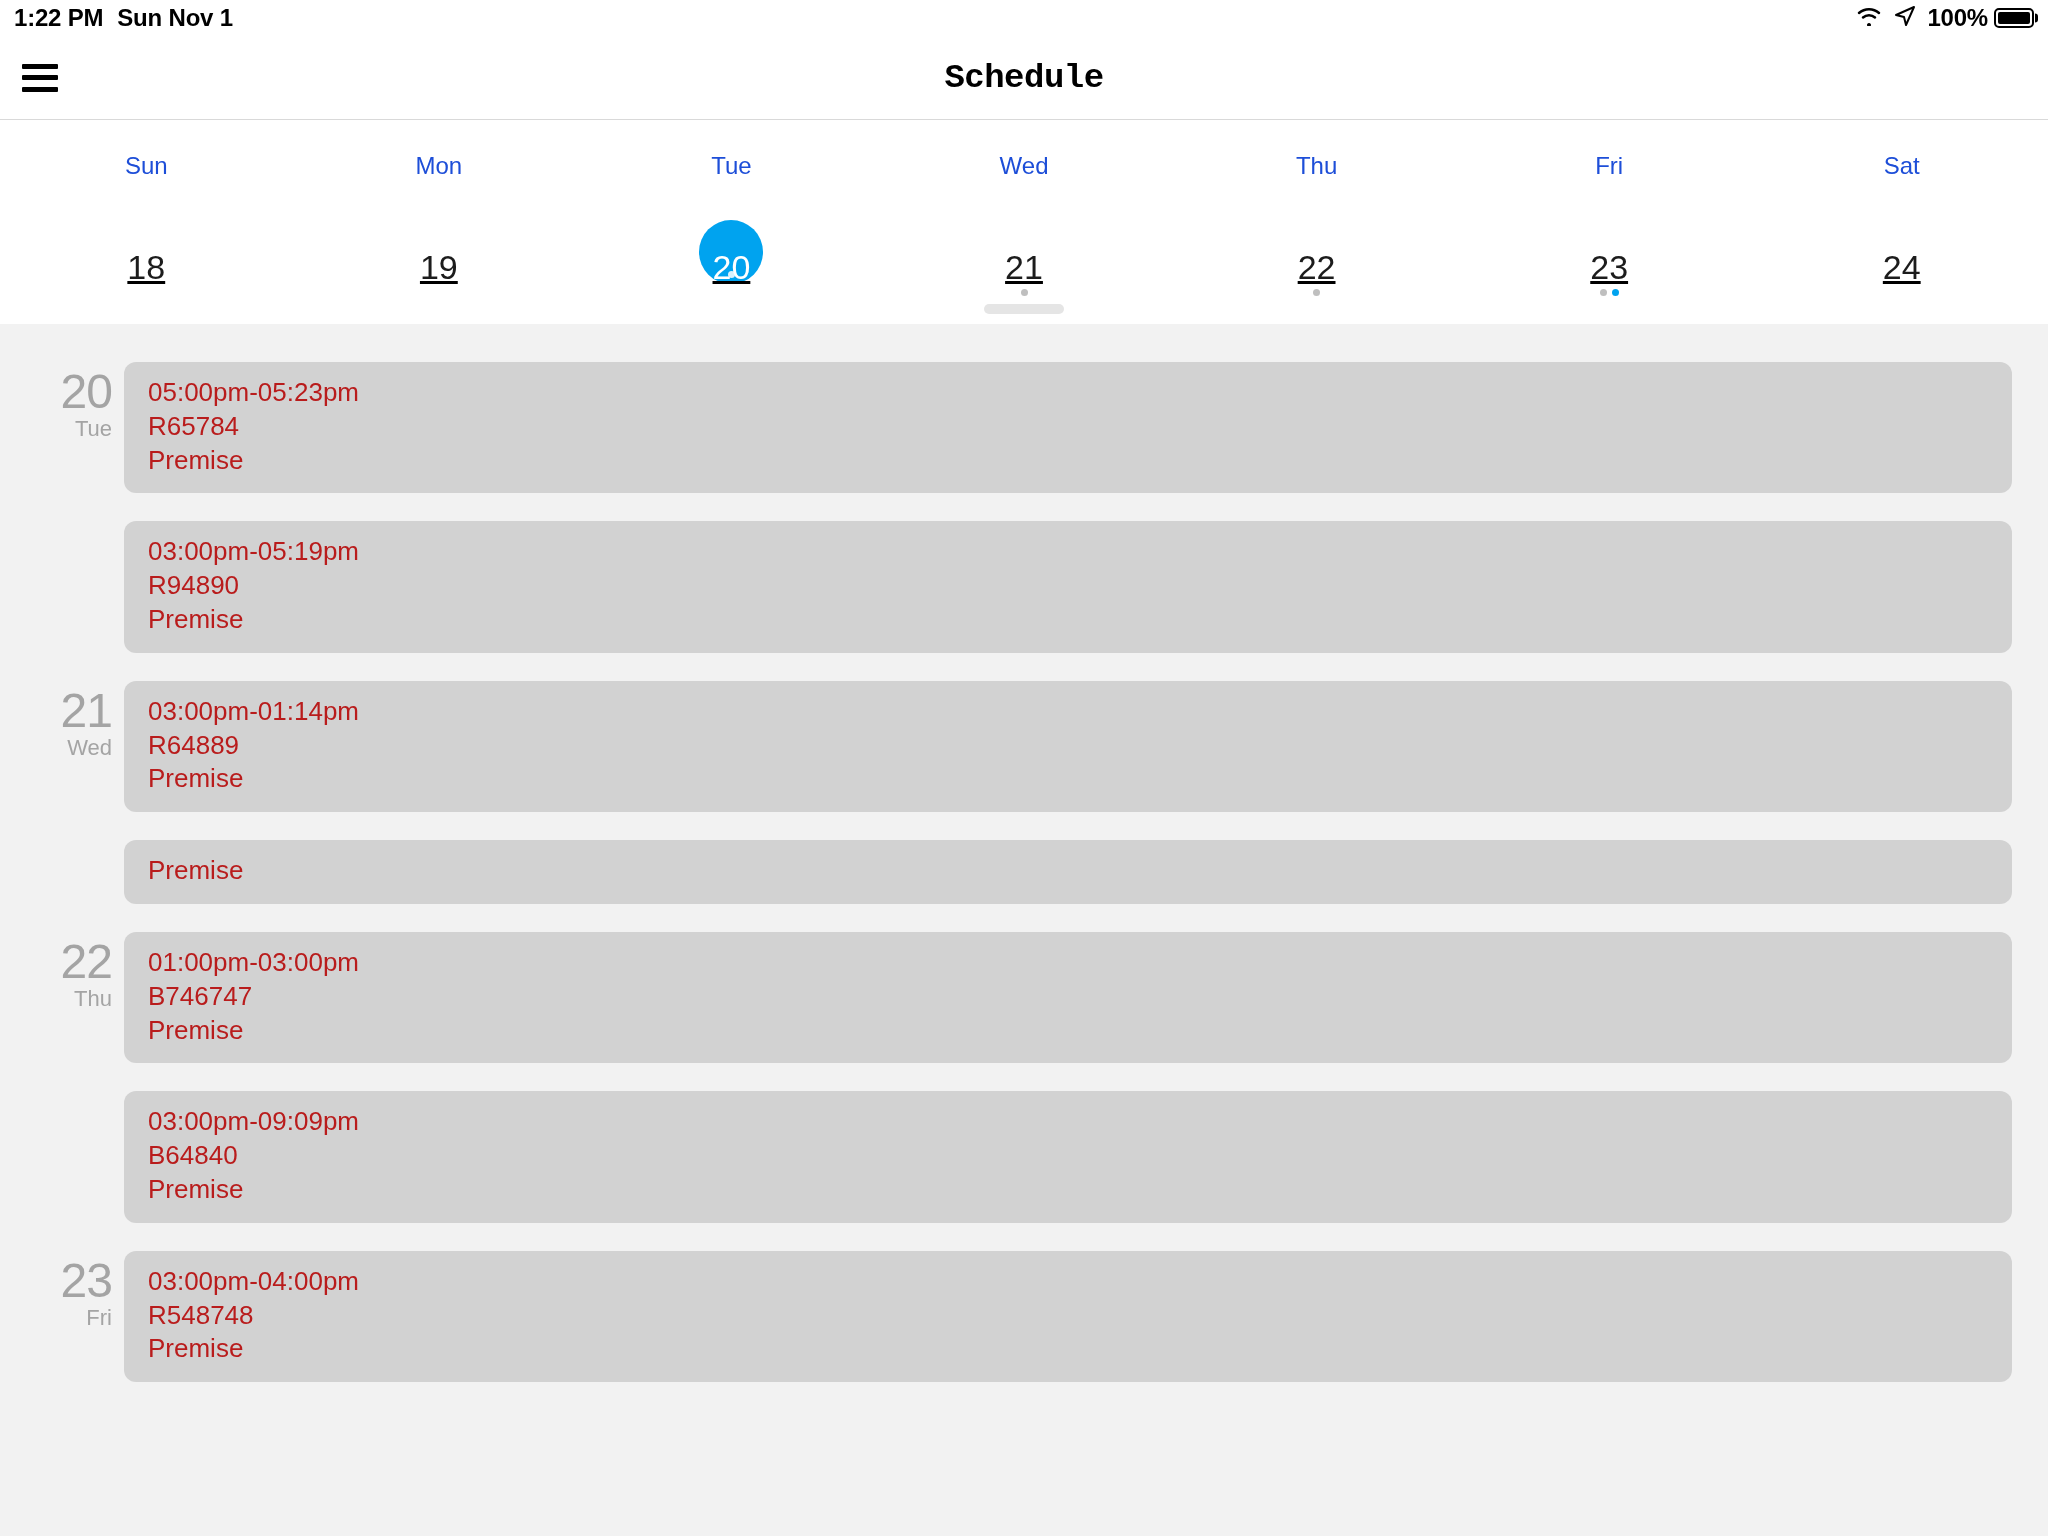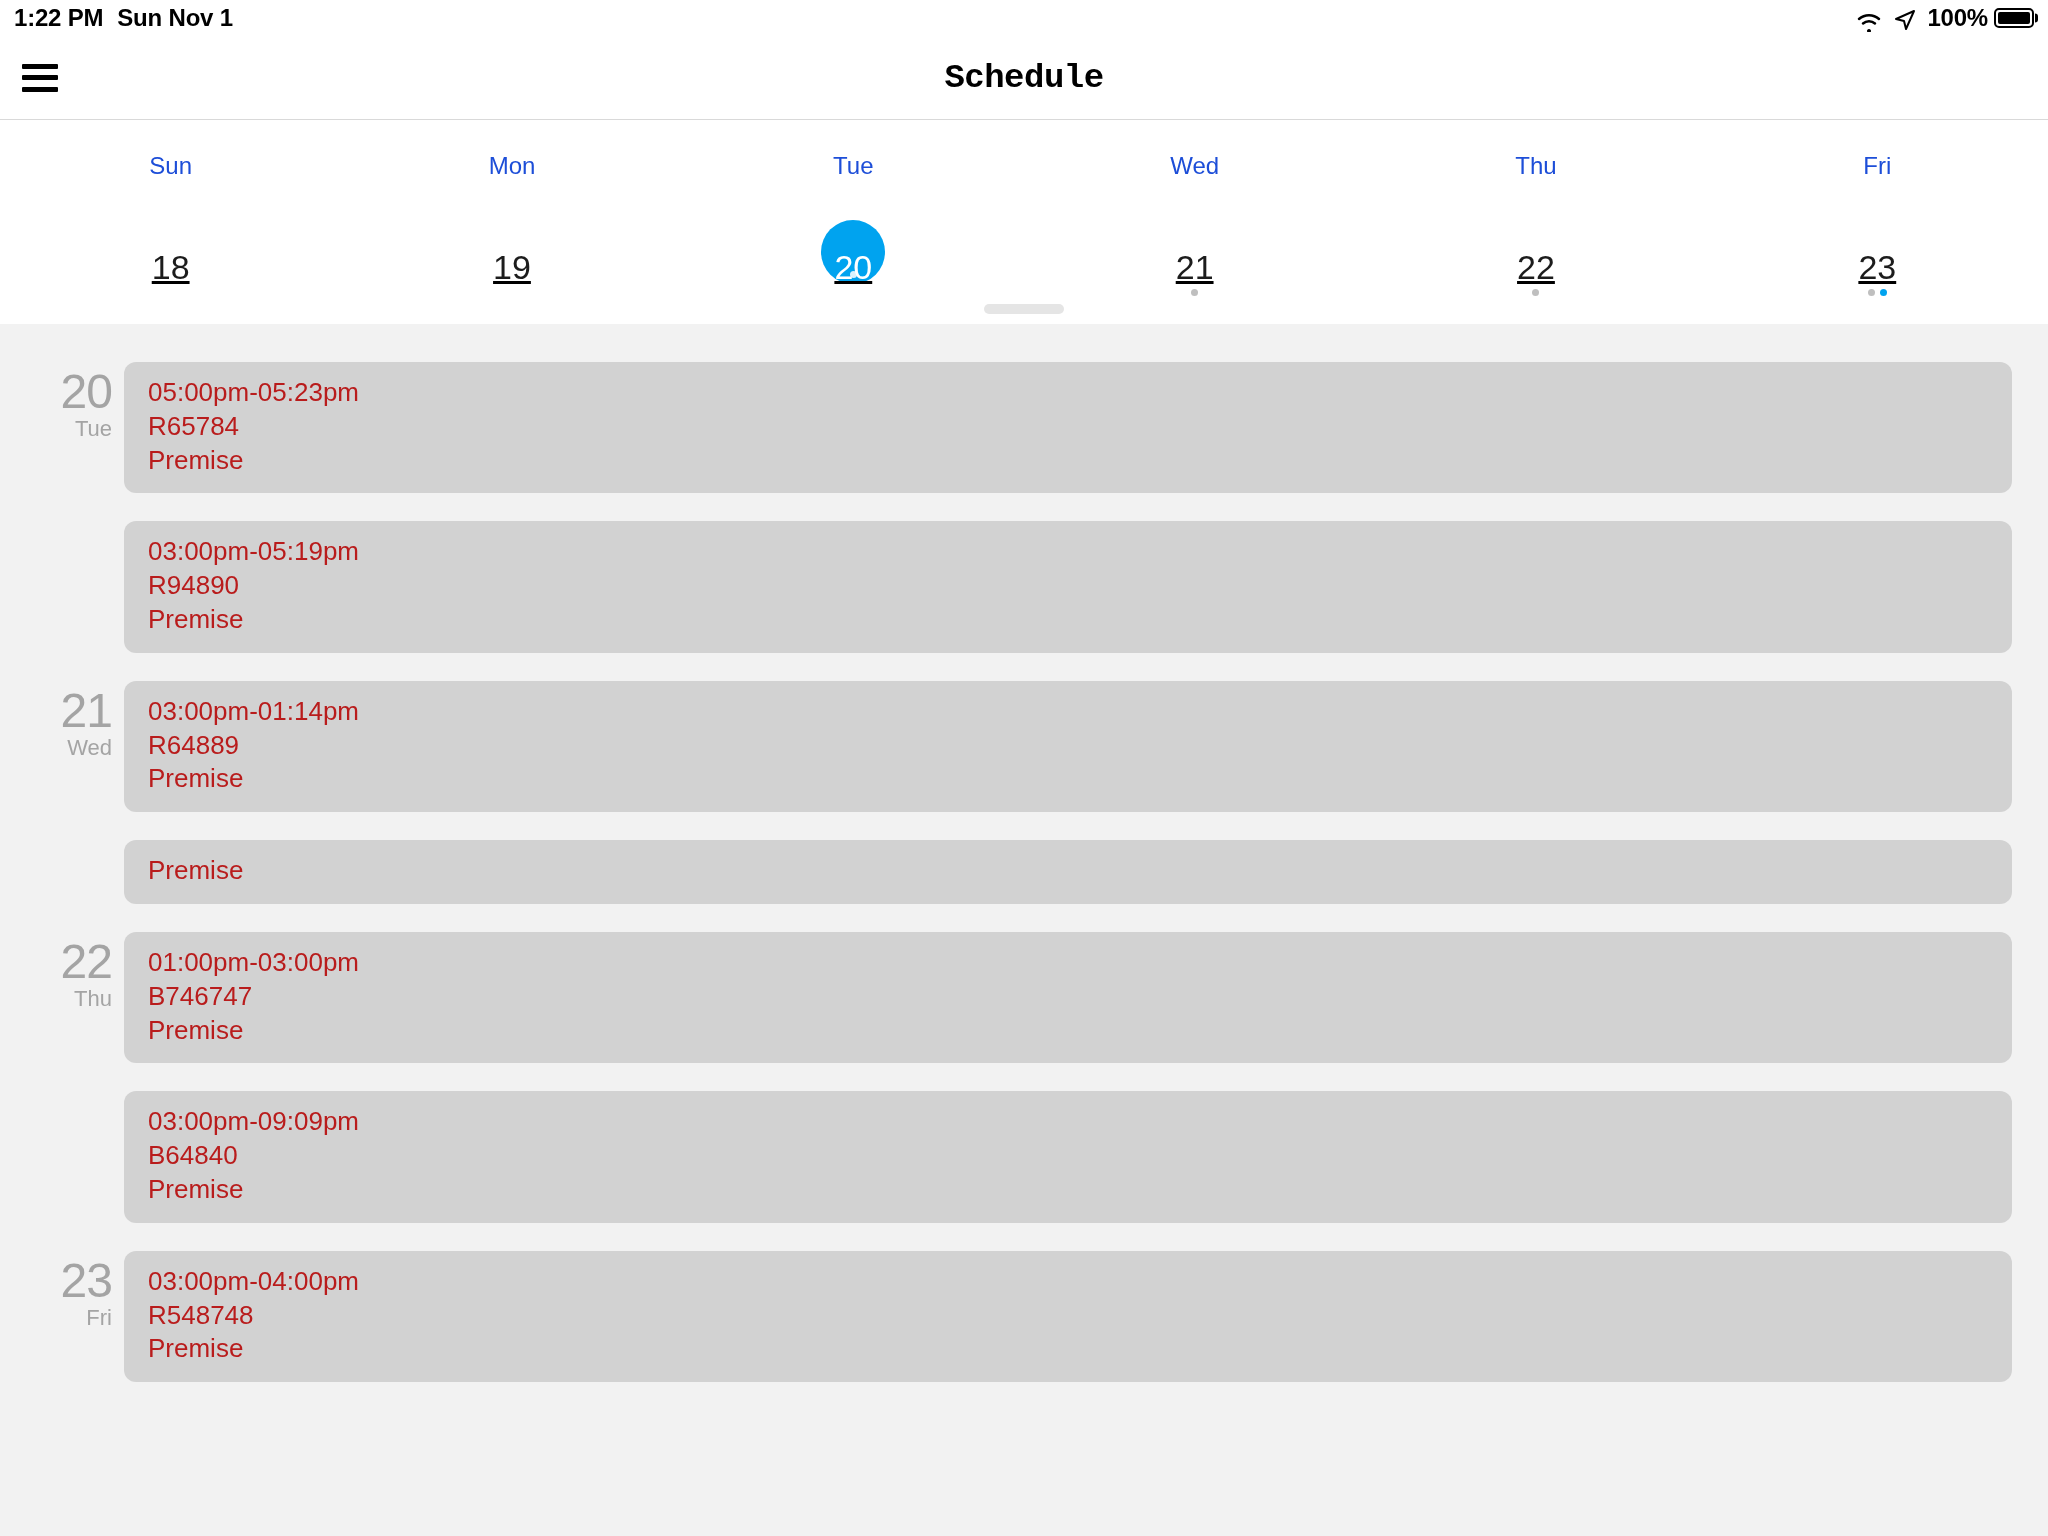--- a/index.html
+++ b/index.html
@@ -14,21 +14,21 @@
   .status-bar {
     height: 36px;
     display: flex;
     align-items: center;
     padding: 0 14px;
     font-size: 24px;
     font-weight: 600;
     letter-spacing: -0.2px;
   }
   .status-left { display: flex; gap: 14px; align-items: center; }
-  .status-right { margin-left: auto; display: flex; align-items: flex-end; gap: 10px; }
+  .status-right { margin-left: auto; display: flex; align-items: flex-start; gap: 10px; }
   .status-right svg { display: block; }
   .battery-wrap { display: flex; align-items: center; gap: 6px; }
   .battery {
     width: 40px; height: 20px; border: 2.5px solid #000; border-radius: 5px;
     position: relative; display: flex; align-items: center; padding: 2px;
   }
   .battery::after {
     content: ""; position: absolute; right: -6px; top: 50%; transform: translateY(-50%);
     width: 3.5px; height: 9px; background: #000; border-radius: 0 3px 3px 0;
   }
@@ -198,20 +198,26 @@
     <div class="day-col">
       <div class="day-name">Fri</div>
       <div class="day-num-wrap">
         <div class="day-num">23</div>
         <div class="dots">
           <div class="dot"></div>
           <div class="dot blue"></div>
         </div>
       </div>
     </div>
+    <div class="day-col">
+      <div class="day-name">Sat</div>
+      <div class="day-num-wrap">
+        <div class="day-num">24</div>
+      </div>
+    </div>
     <div class="drag-handle"></div>
 </div>
 
 <div class="list-area" id="list-area">
     <div class="day-group">
       <div class="day-label-col">
         <div class="day-label-num">20</div>
         <div class="day-label-name">Tue</div>
       </div>
       <div class="events-col">

